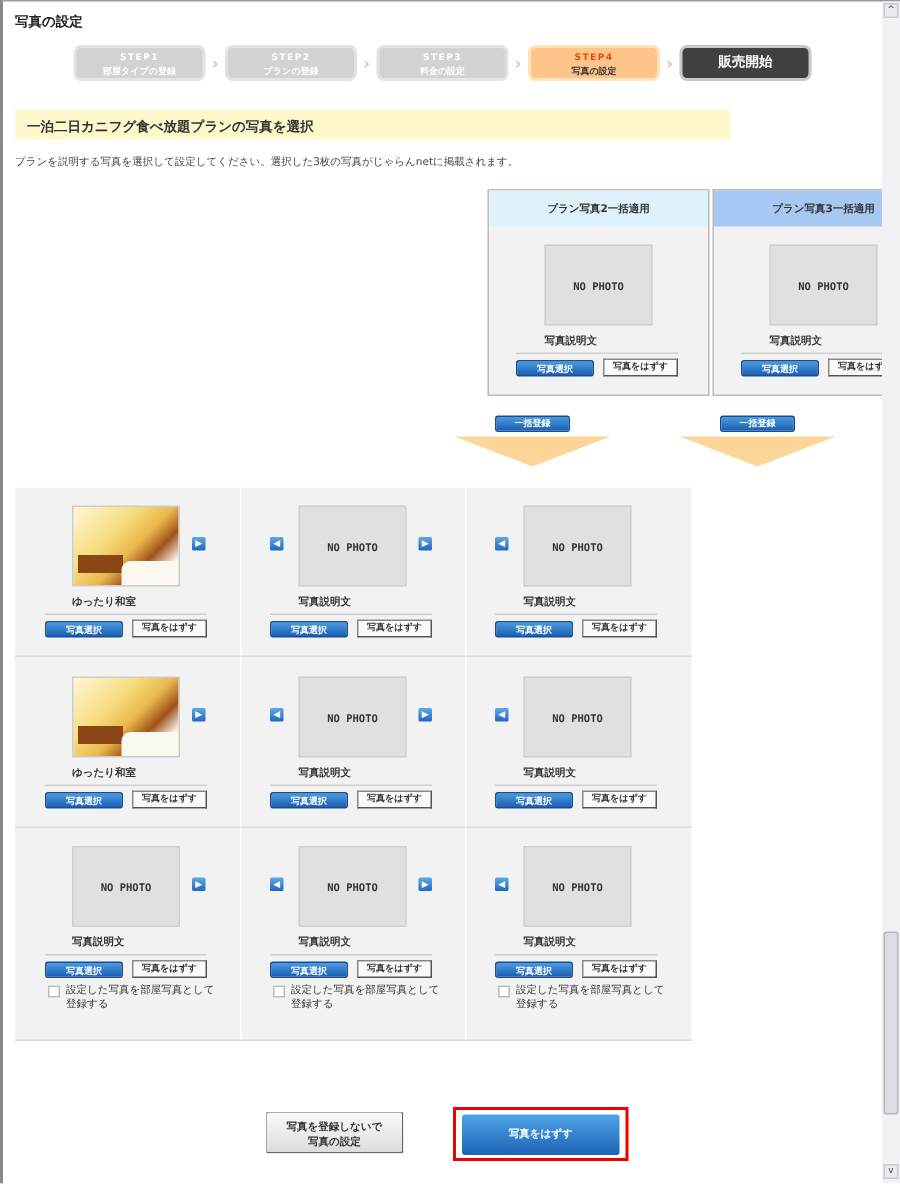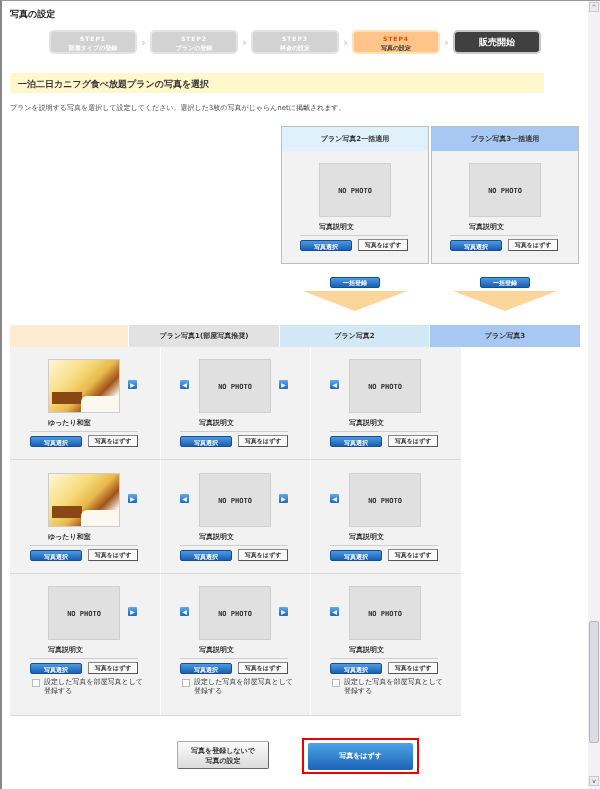--- a/index.html
+++ b/index.html
@@ -10,25 +10,25 @@
 
   
   .steps { position: absolute; left: 49px; top: 30px; display: flex; align-items: center; }
   .step { width: 88px; height: 24px; border-radius: 5px; border: 2px solid #e3e3e3; background: #d2d2d2; color: #fff; text-align: center; font-size: 6px; line-height: 9px; padding-top: 2px; font-weight: bold; }
   .step .s1 { letter-spacing: 1px; }
   .step.active { background: #ffc48a; border-color: #ffe2b8; color: #333; }
   .step.active .s1 { color: #e04a0a; }
   .step.final { background: #404040; border-color: #c8c8c8; color: #fff; font-size: 9px; line-height: 20px; padding-top: 0; }
   .step-arrow { width: 13px; text-align: center; color: #c8c8c8; font-size: 11px; font-weight: bold; }
 
-  .plan-title { position: absolute; left: 10px; top: 73px; width: 534px; height: 20px; background: #fff8cc; font-size: 9px; font-weight: bold; color: #333; padding: 5px 8px; }
+  .plan-title { position: absolute; left: 10px; top: 73px; width: 477px; height: 20px; background: #fff8cc; font-size: 9px; font-weight: bold; color: #333; padding: 5px 8px; }
   .plan-desc { position: absolute; left: 10px; top: 103px; font-size: 7px; color: #444; }
 
   
-  .bulk { position: absolute; top: 126px; width: 148px; height: 138px; border: 1px solid #bdbdbd; background: #f2f2f2; }
+  .bulk { position: absolute; top: 126px; width: 148px; height: 138px; border: 1px solid #bdbdbd; background: #f2f2f2; margin-left: 44px; }
   .bulk .hd { height: 24px; text-align: center; line-height: 24px; font-size: 7px; font-weight: bold; color: #333; }
   .bulk.b2 { left: 281px; } .bulk.b2 .hd { background: #dff2fb; }
   .bulk.b3 { left: 431px; } .bulk.b3 .hd { background: #a6c8f2; }
 
   .cell-inner { position: relative; width: 148px; }
   .nophoto { position: absolute; width: 72px; height: 54px; background: #e0e0e0; border: 1px solid #cfcfcf; text-align: center; line-height: 54px; font-size: 7px; font-weight: bold; color: #333; font-family: "DejaVu Sans Mono", monospace; }
   .photo { position: absolute; width: 72px; height: 54px; border: 1px solid #ccc; background: linear-gradient(135deg, #fff6d8 0%, #f7dd7f 35%, #e8b94c 55%, #a0521a 70%, #f9f4ec 85%, #e9e0cf 100%); overflow: hidden; }
   .photo .bed { position: absolute; right: 0; bottom: 0; width: 38px; height: 16px; background: #fbf8f0; border-top-left-radius: 6px; }
   .photo .desk { position: absolute; left: 3px; bottom: 8px; width: 30px; height: 12px; background: #8a4614; }
   .caption { position: absolute; font-size: 7px; color: #333; font-weight: bold; }
@@ -117,26 +117,20 @@
     <div class="btn-rm" style="left:76px;top:88px;">写真をはずす</div>
   </div>
 </div>
 
 <div class="bulk-btn" style="left:330px;">一括登録</div>
 <div class="down-arrow" style="left:303px;"></div>
 <div class="bulk-btn" style="left:480px;">一括登録</div>
 <div class="down-arrow" style="left:453px;"></div>
 
 <div class="tbl">
-  <div class="trow thead">
-    <div class="tc c0"></div>
-    <div class="tc c1">プラン写真1(部屋写真推奨)</div>
-    <div class="tc c2">プラン写真2</div>
-    <div class="tc c3">プラン写真3</div>
-  </div>
 
   <div class="trow tbody r1">
     <div class="tc c1">
       <div class="photo" style="left:38px;top:12px;">
           <div class="desk"></div>
           <div class="bed"></div>
         </div>
       <div class="nav" style="left:118px;top:33px;">▶</div>
       <div class="caption" style="left:38px;top:71px;">ゆったり和室</div>
       <div class="sep" style="left:20px;top:84px;"></div>

